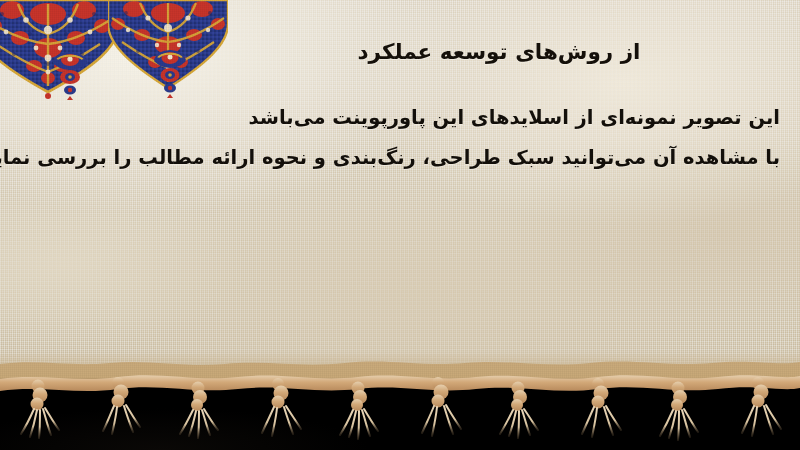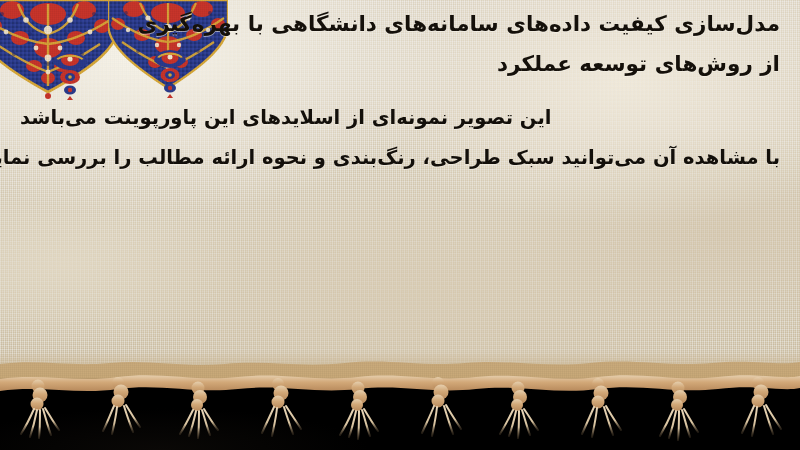--- a/index.html
+++ b/index.html
@@ -81,25 +81,25 @@
     text-align:right;
     color:#15100a;
     font-family:"DejaVu Sans", sans-serif;
     font-weight:700;
     font-size:21.5px;
     line-height:40px;
     letter-spacing:0px;
     text-shadow:0 1px 0 rgba(255,252,242,.55);
   }
   .title .tline { display:block; white-space:nowrap; }
-  .title .tline.l2 { text-align:right; padding-left:98px; }
+  .title .tline.l2 { text-align:center; padding-left:98px;margin-top:28px; }
 
   .body-text {
     position:absolute; right:20px; top:98px; width:760px;
-    text-align:left;
+    text-align:right;
     color:#130f0a;
     font-family:"DejaVu Sans", sans-serif;
     font-weight:700;
     font-size:19.5px;
     line-height:40px;
     text-shadow:0 1px 0 rgba(255,252,242,.5);
   }
   .body-text .bline { display:block; white-space:nowrap; }
 
   
@@ -289,21 +289,20 @@
 
       <ellipse cx="30" cy="40" rx="6" ry="4.5" fill="#2a3a8c"></ellipse>
       <circle cx="30" cy="40" r="2.2" fill="#c8342a"></circle>
       <polygon points="30,46 33,50 27,50" fill="#c8342a"></polygon>
     </g>
   </svg>
 
   <div class="text-layer">
 
     <div class="title">
-      <span class="tline l1">مدل‌سازی کیفیت داده‌های سامانه‌های دانشگاهی با بهره‌گیری</span>
       <span class="tline l2">از روش‌های توسعه عملکرد</span>
     </div>
 
     <div class="body-text">
       <span class="bline">این تصویر نمونه‌ای از اسلایدهای این پاورپوینت می‌باشد</span>
       <span class="bline">با مشاهده آن می‌توانید سبک طراحی، رنگ‌بندی و نحوه ارائه مطالب را بررسی نمایید</span>
     </div>
 
   </div>
 

